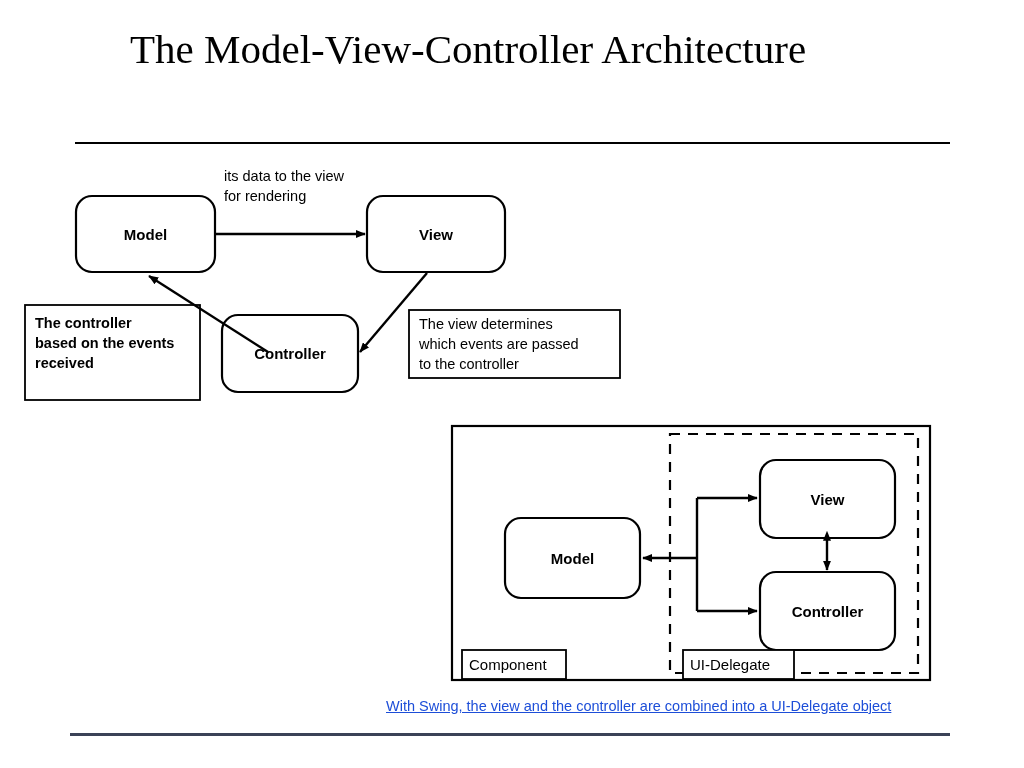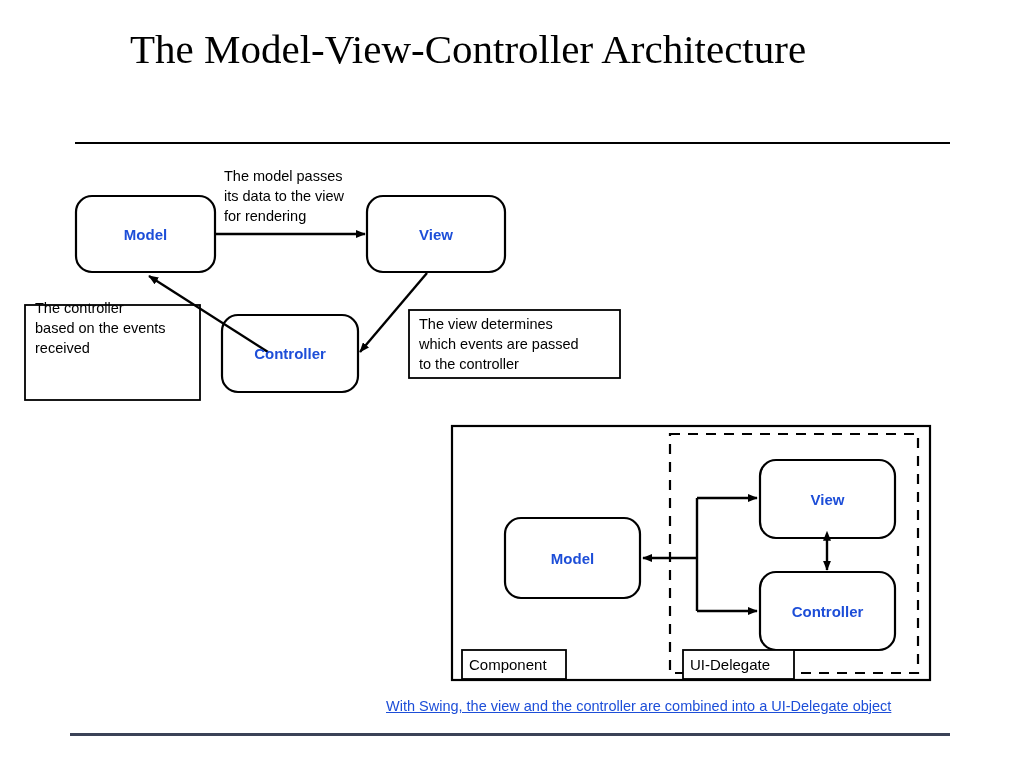--- a/index.html
+++ b/index.html
@@ -83,21 +83,21 @@
     stroke: #000000;
     stroke-width: 2.4;
   }
 
   
   .node-label {
     position: absolute;
     font-family: "Liberation Sans", sans-serif;
     font-weight: bold;
     font-size: 15px;
-    color: #1d4ed8;
+    color: #000000;
     text-align: center;
     white-space: nowrap;
   }
   .callout-text {
     position: absolute;
     font-family: "Liberation Sans", sans-serif;
     font-size: 14.5px;
     line-height: 20px;
     color: #000000;
   }
@@ -145,26 +145,25 @@
   <line class="connector" x1="216" y1="234" x2="365" y2="234" marker-end="url(#arrowhead)"></line>
   <line class="connector" x1="268" y1="352" x2="149" y2="276" marker-end="url(#arrowhead)"></line>
   <line class="connector" x1="427" y1="273" x2="360" y2="352" marker-end="url(#arrowhead)"></line>
 </svg>
 
 <div class="node-label" style="left:76px; top:226px; width:139px;">Model</div>
 <div class="node-label" style="left:367px; top:226px; width:138px;">View</div>
 <div class="node-label" style="left:222px; top:345px; width:136px;">Controller</div>
 
 <div class="callout-text" style="left:224px; top:166px; width:175px;">
-  <div>The model passes</div>
   <div>its data to the view</div>
   <div>for rendering</div>
 </div>
 
-<div class="callout-text" style="left:35px; top:298px; width:165px;">
+<div class="callout-text" style="left:35px; top:313px; width:165px;font-weight:bold;">
   <div>The controller</div>
   <div>based on the events</div>
   <div>received</div>
 </div>
 
 <div class="callout-text" style="left:419px; top:314px; width:200px;">
   <div>The view determines</div>
   <div>which events are passed</div>
   <div>to the controller</div>
 </div>

